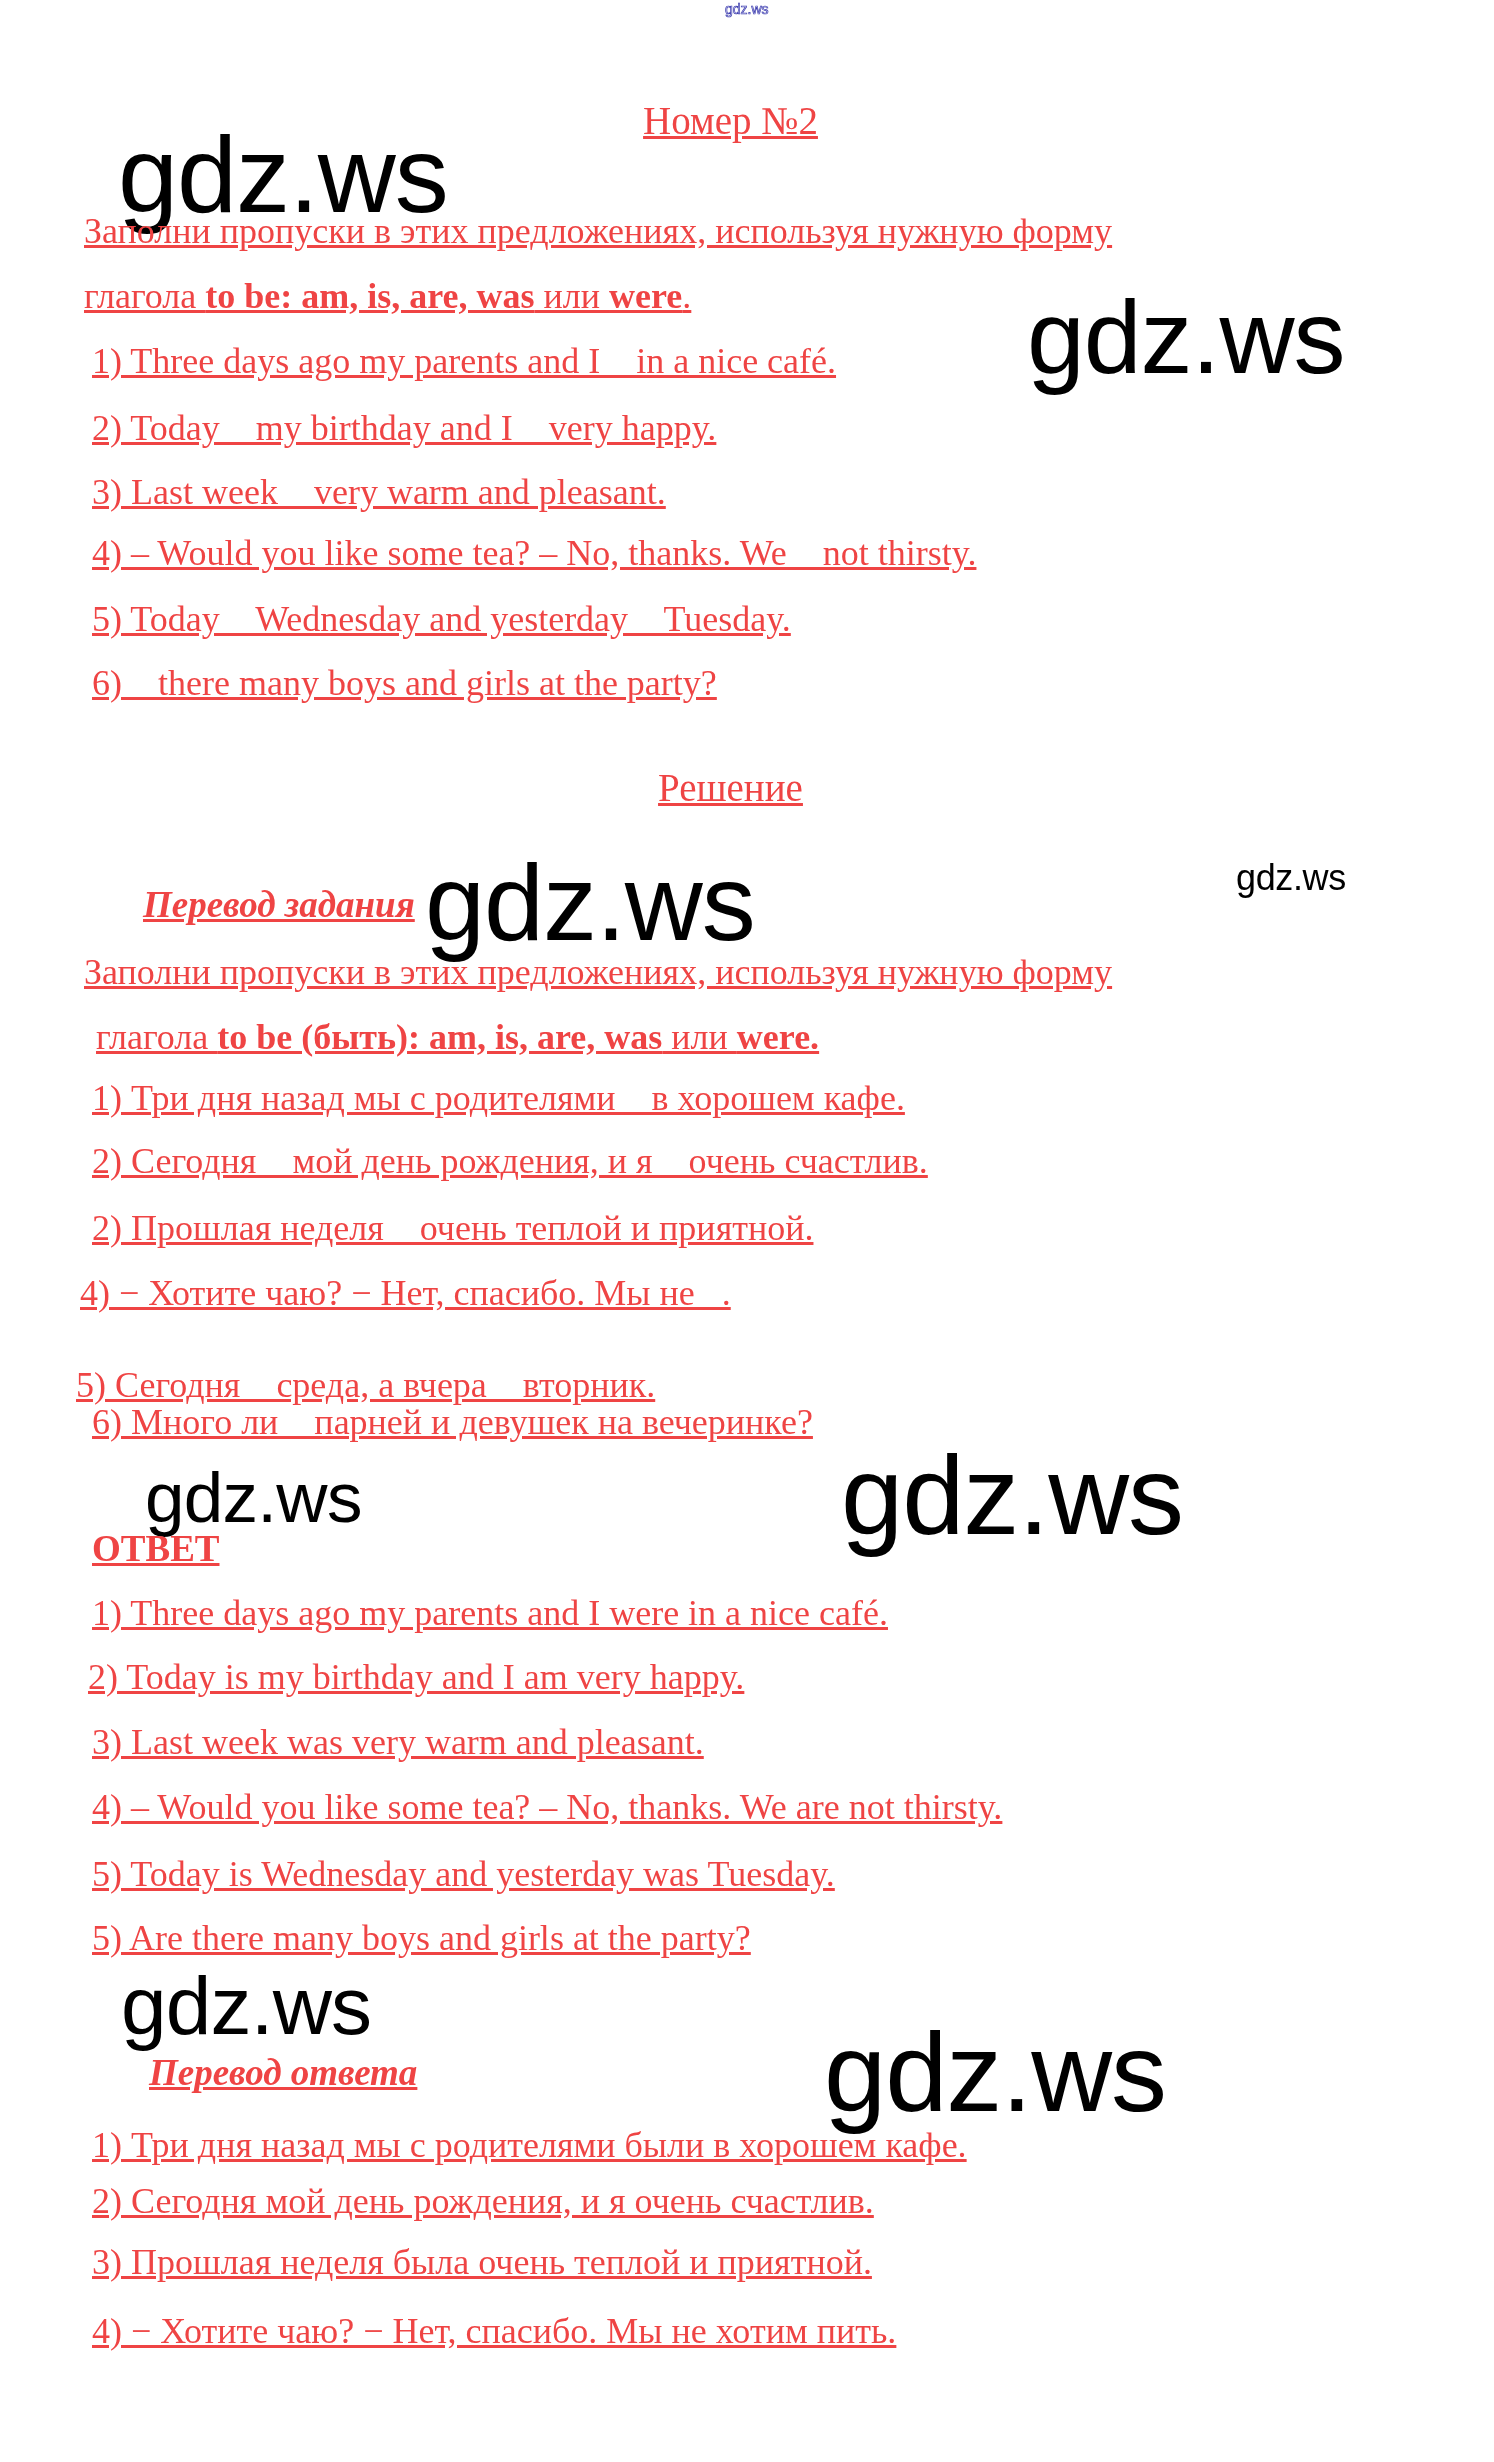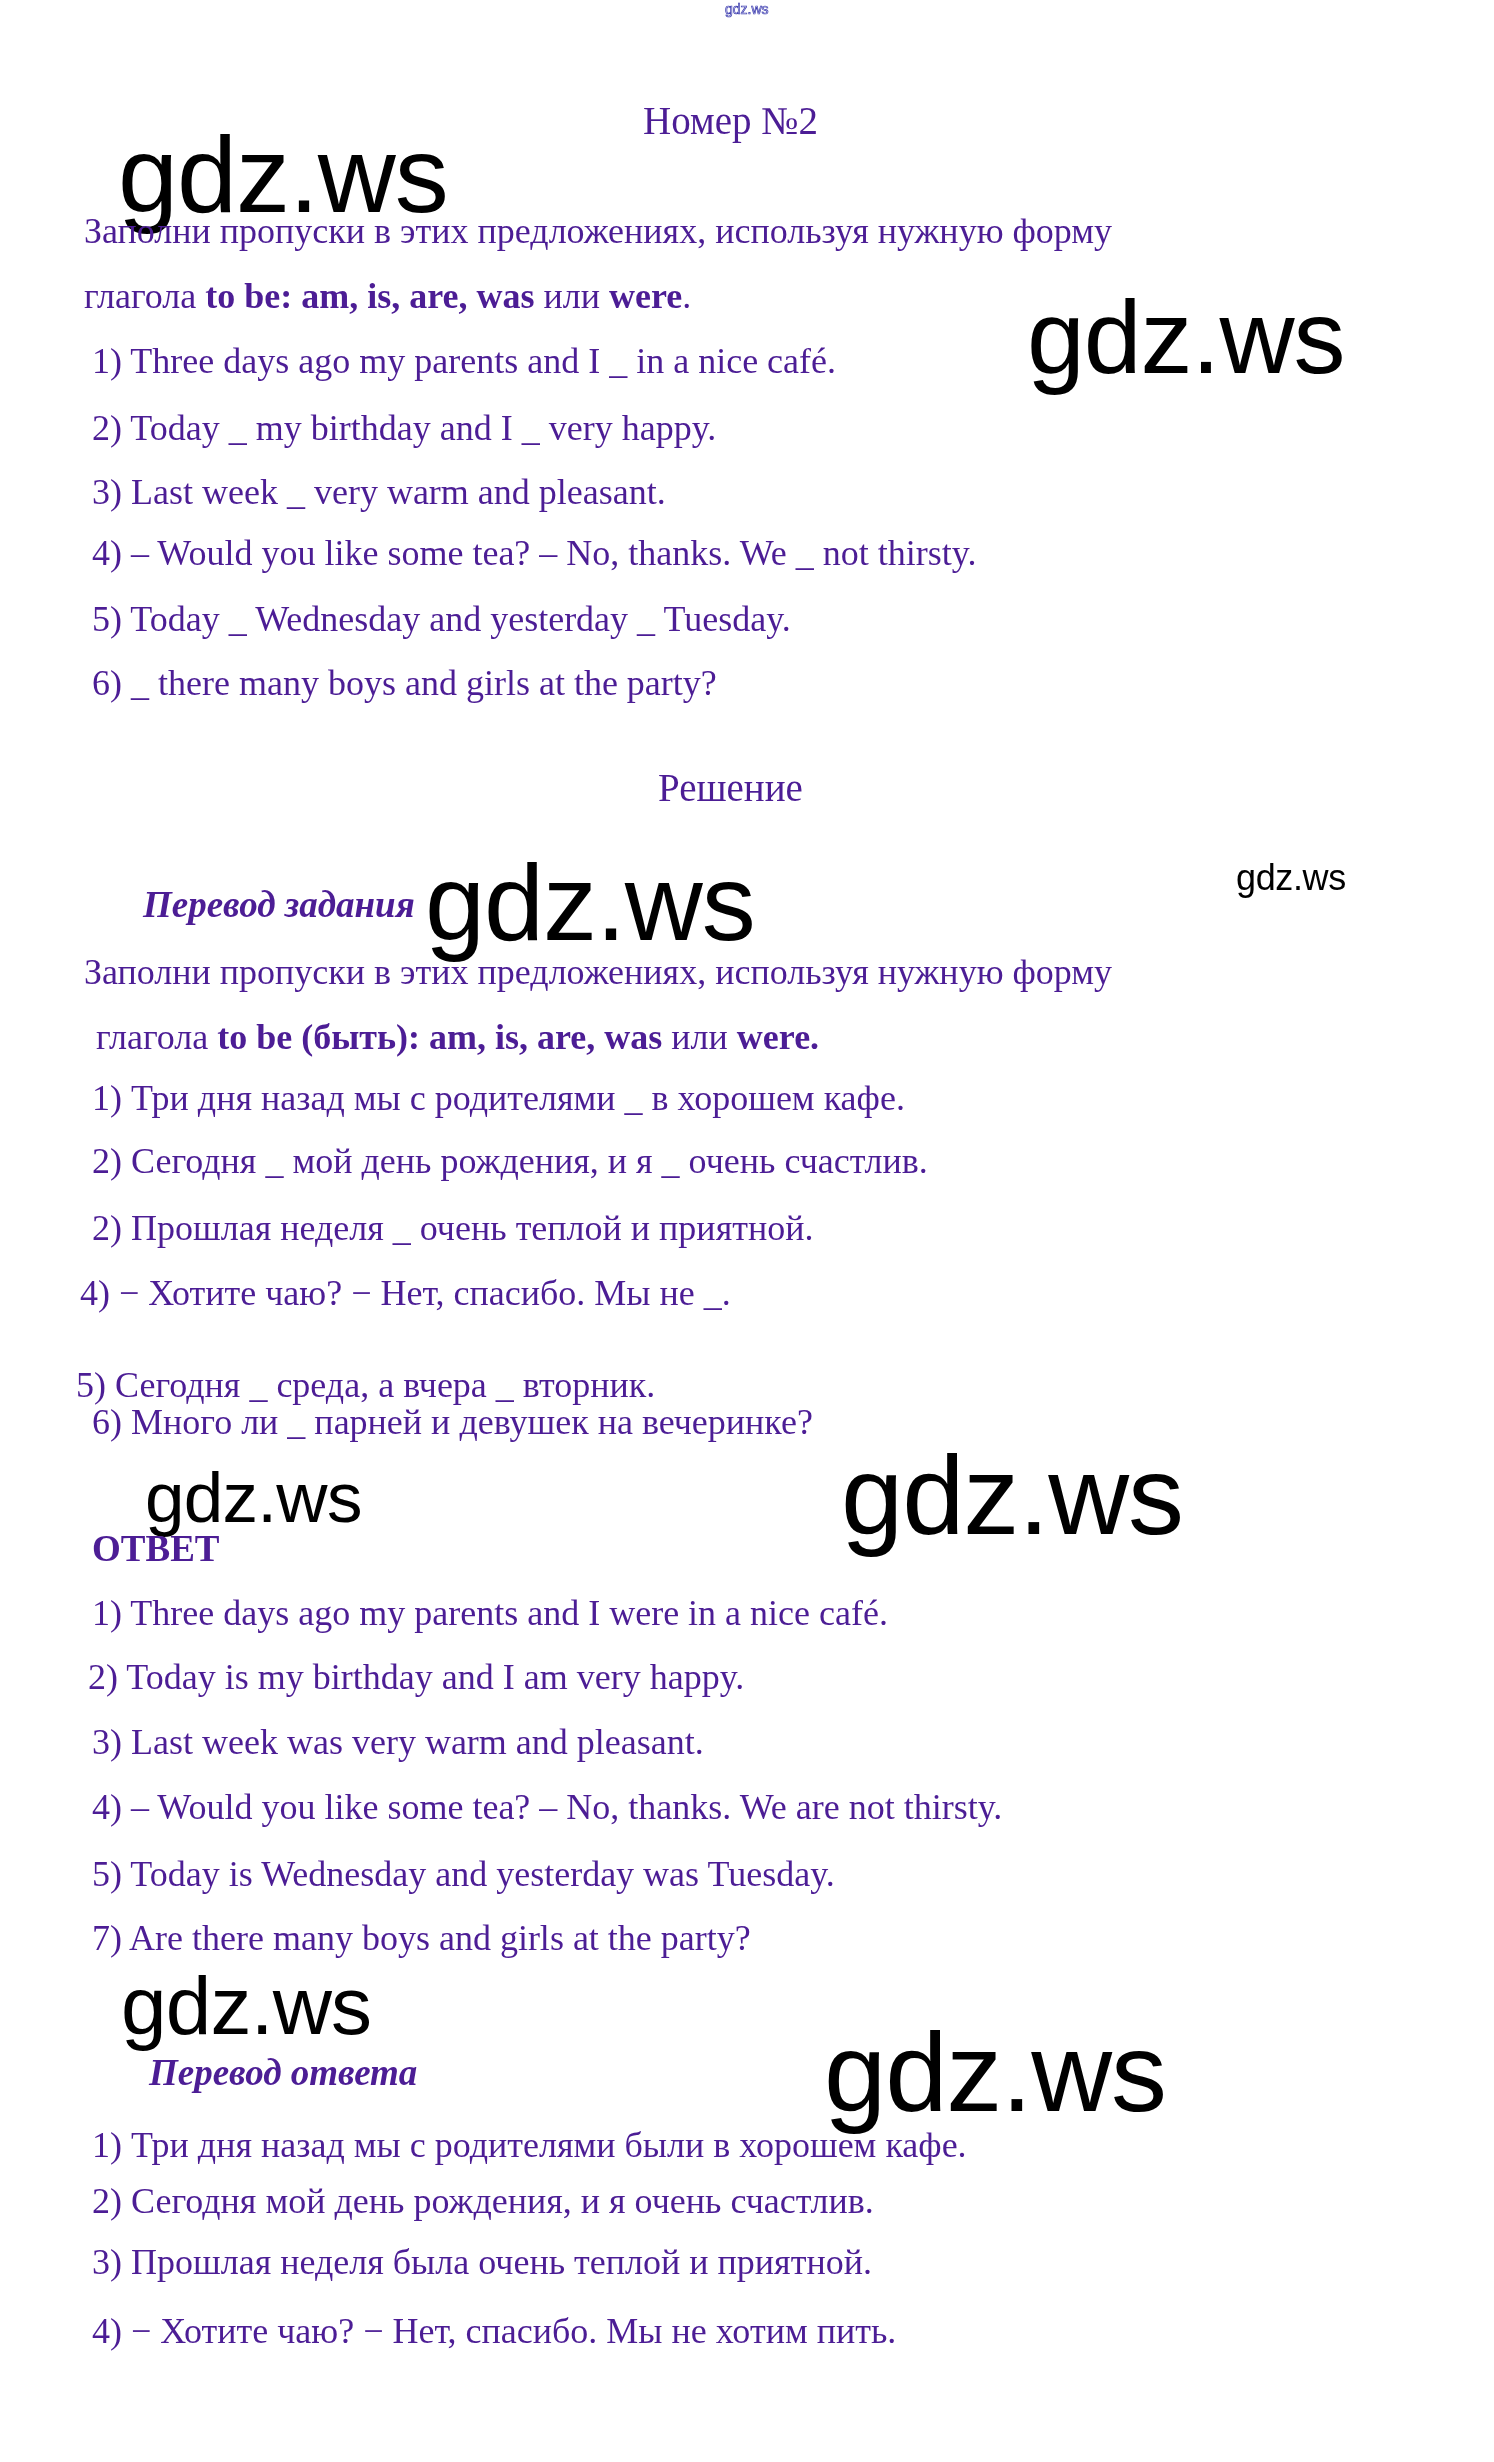--- a/index.html
+++ b/index.html
@@ -13,21 +13,22 @@
     height: 2462px;
     overflow: hidden;
     font-family: "Liberation Serif", serif;
     color: #000000;
   }
   .line {
     position: absolute;
     font-size: 36px;
     line-height: 1.08;
     white-space: nowrap;
-    color: #4c1d95;
+    color: #ef4444;
+    text-decoration: underline;
   }
   .center {
     left: 0;
     width: 1461px;
     text-align: center;
   }
   .page-title {
     font-size: 39px;
   }
   .section-heading {
@@ -108,21 +109,21 @@
 
 <div class="wm" style="left:841px; top:1440px; font-size:112px;">gdz.ws</div>
 
 <div class="line label-bold" style="left:92px; top:1529px;">ОТВЕТ</div>
 
 <div class="line" style="left:92px; top:1594px;">1) Three days ago my parents and I were in a nice café.</div>
 <div class="line" style="left:88px; top:1658px;">2) Today is my birthday and I am very happy.</div>
 <div class="line" style="left:92px; top:1723px;">3) Last week was very warm and pleasant.</div>
 <div class="line" style="left:92px; top:1788px;">4) – Would you like some tea? – No, thanks. We are not thirsty.</div>
 <div class="line" style="left:92px; top:1855px;">5) Today is Wednesday and yesterday was Tuesday.</div>
-<div class="line" style="left:92px; top:1919px;">7) Are there many boys and girls at the party?</div>
+<div class="line" style="left:92px; top:1919px;">5) Are there many boys and girls at the party?</div>
 
 <div class="wm" style="left:121px; top:1965px; font-size:82px;">gdz.ws</div>
 
 <div class="line label-bold-italic" style="left:101px; top:2053px;">Перевод ответа</div>
 
 <div class="wm" style="left:824px; top:2017px; font-size:112px;">gdz.ws</div>
 
 <div class="line" style="left:92px; top:2126px;">1) Три дня назад мы с родителями были в хорошем кафе.</div>
 <div class="line" style="left:92px; top:2182px;">2) Сегодня мой день рождения, и я очень счастлив.</div>
 <div class="line" style="left:92px; top:2243px;">3) Прошлая неделя была очень теплой и приятной.</div>

